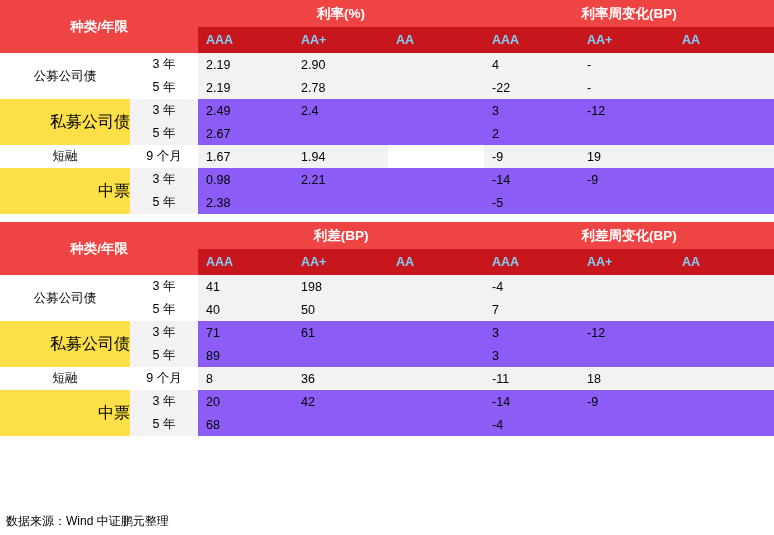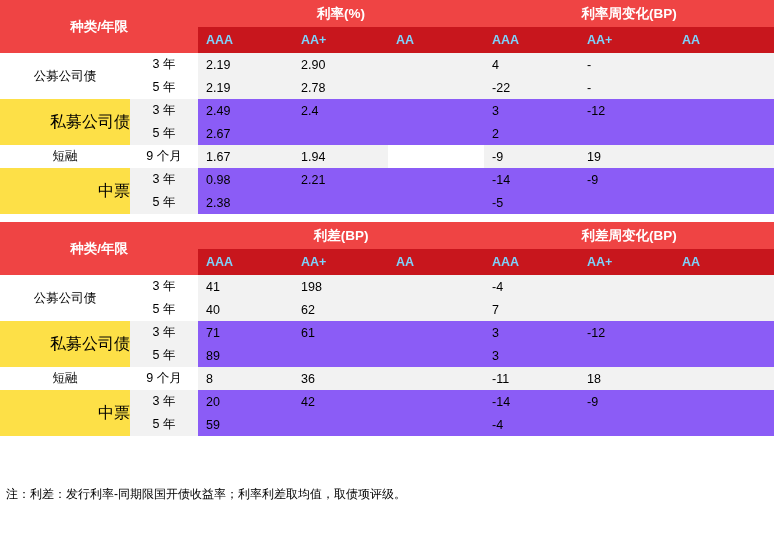--- a/index.html
+++ b/index.html
@@ -213,21 +213,21 @@
         <td class="val bg-light">41</td>
         <td class="val bg-light">198</td>
         <td class="val bg-light"></td>
         <td class="val bg-light">-4</td>
         <td class="val bg-light"></td>
         <td class="val bg-light"></td>
       </tr>
       <tr class="row-h">
         <td class="term bg-white">5 年</td>
         <td class="val bg-light">40</td>
-        <td class="val bg-light">62</td>
+        <td class="val bg-light">50</td>
         <td class="val bg-light"></td>
         <td class="val bg-light">7</td>
         <td class="val bg-light"></td>
         <td class="val bg-light"></td>
       </tr>
 
       <tr class="row-h">
         <td class="cat-alt" rowspan="2">私募公司债</td>
         <td class="term bg-light">3 年</td>
         <td class="val bg-gray">71</td>
@@ -263,25 +263,25 @@
         <td class="term bg-light">3 年</td>
         <td class="val bg-gray">20</td>
         <td class="val bg-gray">42</td>
         <td class="val bg-gray"></td>
         <td class="val bg-gray">-14</td>
         <td class="val bg-gray">-9</td>
         <td class="val bg-gray"></td>
       </tr>
       <tr class="row-h">
         <td class="term bg-light">5 年</td>
-        <td class="val bg-gray">59</td>
+        <td class="val bg-gray">68</td>
         <td class="val bg-gray"></td>
         <td class="val bg-gray"></td>
         <td class="val bg-gray">-4</td>
         <td class="val bg-gray"></td>
         <td class="val bg-gray"></td>
       </tr>
     </tbody>
   </table>
 
-  <div class="notes note1">注：利差：发行利率-同期限国开债收益率；利率利差取均值，取债项评级。</div>
+  <div class="notes note2">数据来源：Wind   中证鹏元整理</div>
 
 </div>
 
 </body></html>

